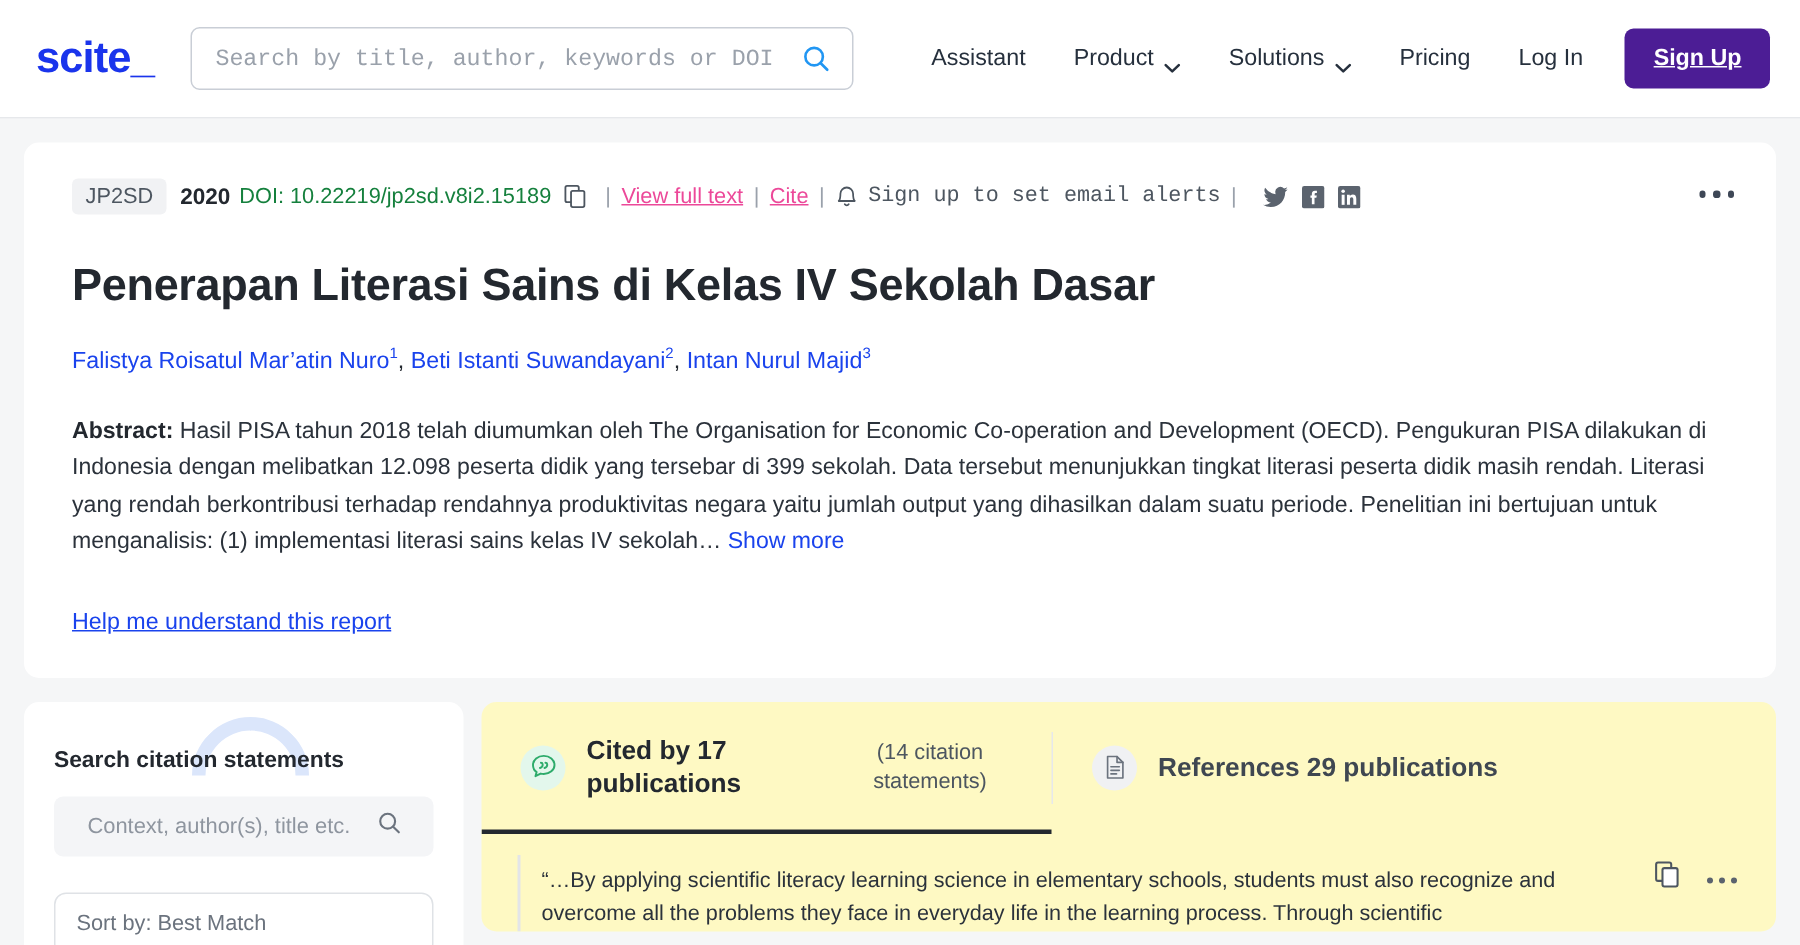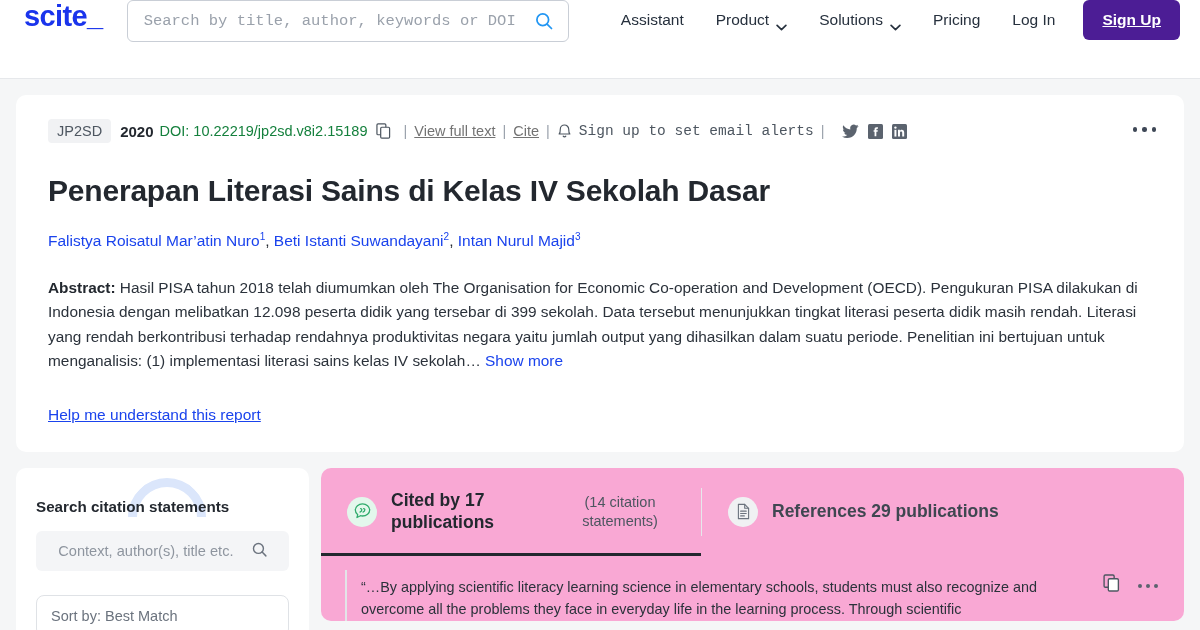--- a/index.html
+++ b/index.html
@@ -9,21 +9,21 @@
     font-family: "Liberation Sans", sans-serif;
     overflow: hidden;
   }
 
   
   .header {
     height: 79px;
     background: #ffffff;
     border-bottom: 1px solid #e6e8eb;
     display: flex;
-    align-items: flex-start;
+    align-items: center;
     padding: 0 20px 0 24px;
     position: relative;
   }
   .logo {
     font-size: 29px;
     font-weight: bold;
     color: #1a34ec;
     letter-spacing: -0.6px;
     margin-right: 24px;
     user-select: none;
@@ -105,21 +105,21 @@
     font-size: 14.5px;
     border-radius: 4px;
     padding: 4px 9px;
     margin-right: 9px;
   }
   .year { font-weight: bold; color: #23282f; margin-right: 6px; font-size: 15px;}
   .doi { color: #15803d; text-align: center; }
   .copy-ic { margin: 0 6px 0 8px; cursor: pointer; display:inline-flex; }
   .sep { color: #9aa1ab; margin: 0 7px; }
   .mlink {
-    color: #737373;
+    color: #ec4899;
     text-decoration: underline;
     cursor: pointer;
   }
   .bell { margin-right: 7px; display:inline-flex; }
   .alerts { color: #4d5660; cursor: pointer; font-family: Liberation Mono, monospace; }
   .socials { display: flex; align-items: center; gap: 9px; margin-left: 10px; }
   .soc { cursor: pointer; display:inline-flex; }
 
   .dots-menu {
     position: absolute;
@@ -227,21 +227,21 @@
     display: flex;
     align-items: center;
     padding: 0 14px;
     font-size: 14.5px;
     color: #6b737e;
     position: relative; z-index: 2;
   }
 
   .main-panel {
     flex: 1;
-    background: #f9a8d4;
+    background: #fef9c3;
     border-radius: 10px;
     overflow: hidden;
   }
   .tabs { display: flex; align-items: stretch; }
   .tab {
     display: flex;
     align-items: center;
     gap: 14px;
     padding: 22px 26px 20px 26px;
     cursor: pointer;

